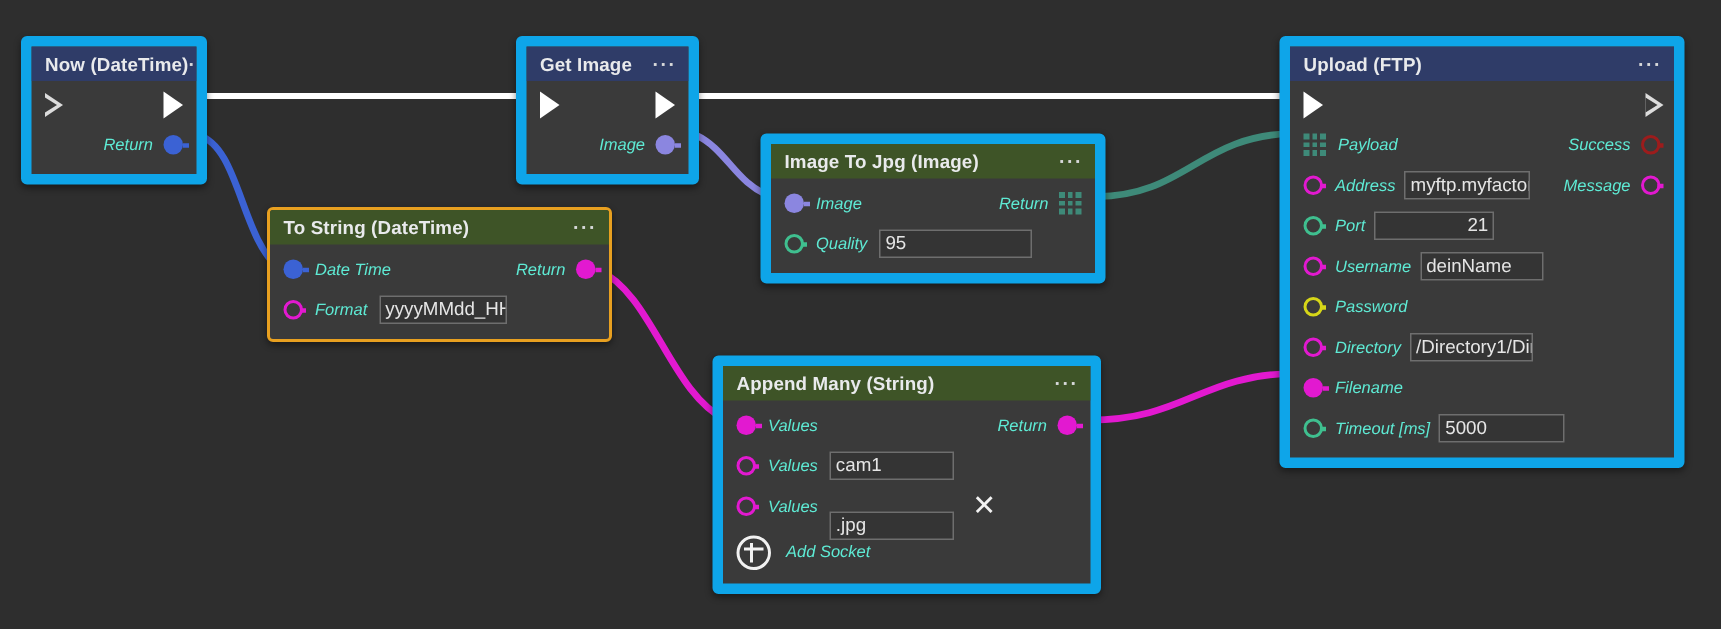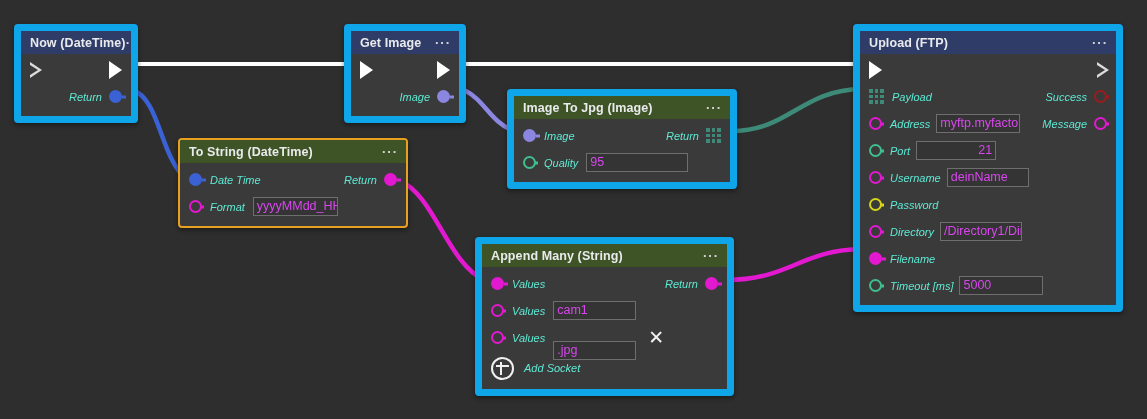--- a/index.html
+++ b/index.html
@@ -163,21 +163,21 @@
     left: 0; top: 3px;
     border-top: 5px solid transparent;
     border-bottom: 5px solid transparent;
     border-left: 8px solid #3a3a3a;
   }
 
   
   .field {
     background: #343434;
     border: 1px solid #6e6e6e;
-    color: #d946ef;
+    color: #e5e5e5;
     font-size: 12.5px;
     font-family: "Liberation Sans", sans-serif;
     height: 19px;
     line-height: 17px;
     padding: 0 3px;
     box-sizing: border-box;
     white-space: nowrap;
     overflow: hidden;
     text-overflow: clip;
   }

